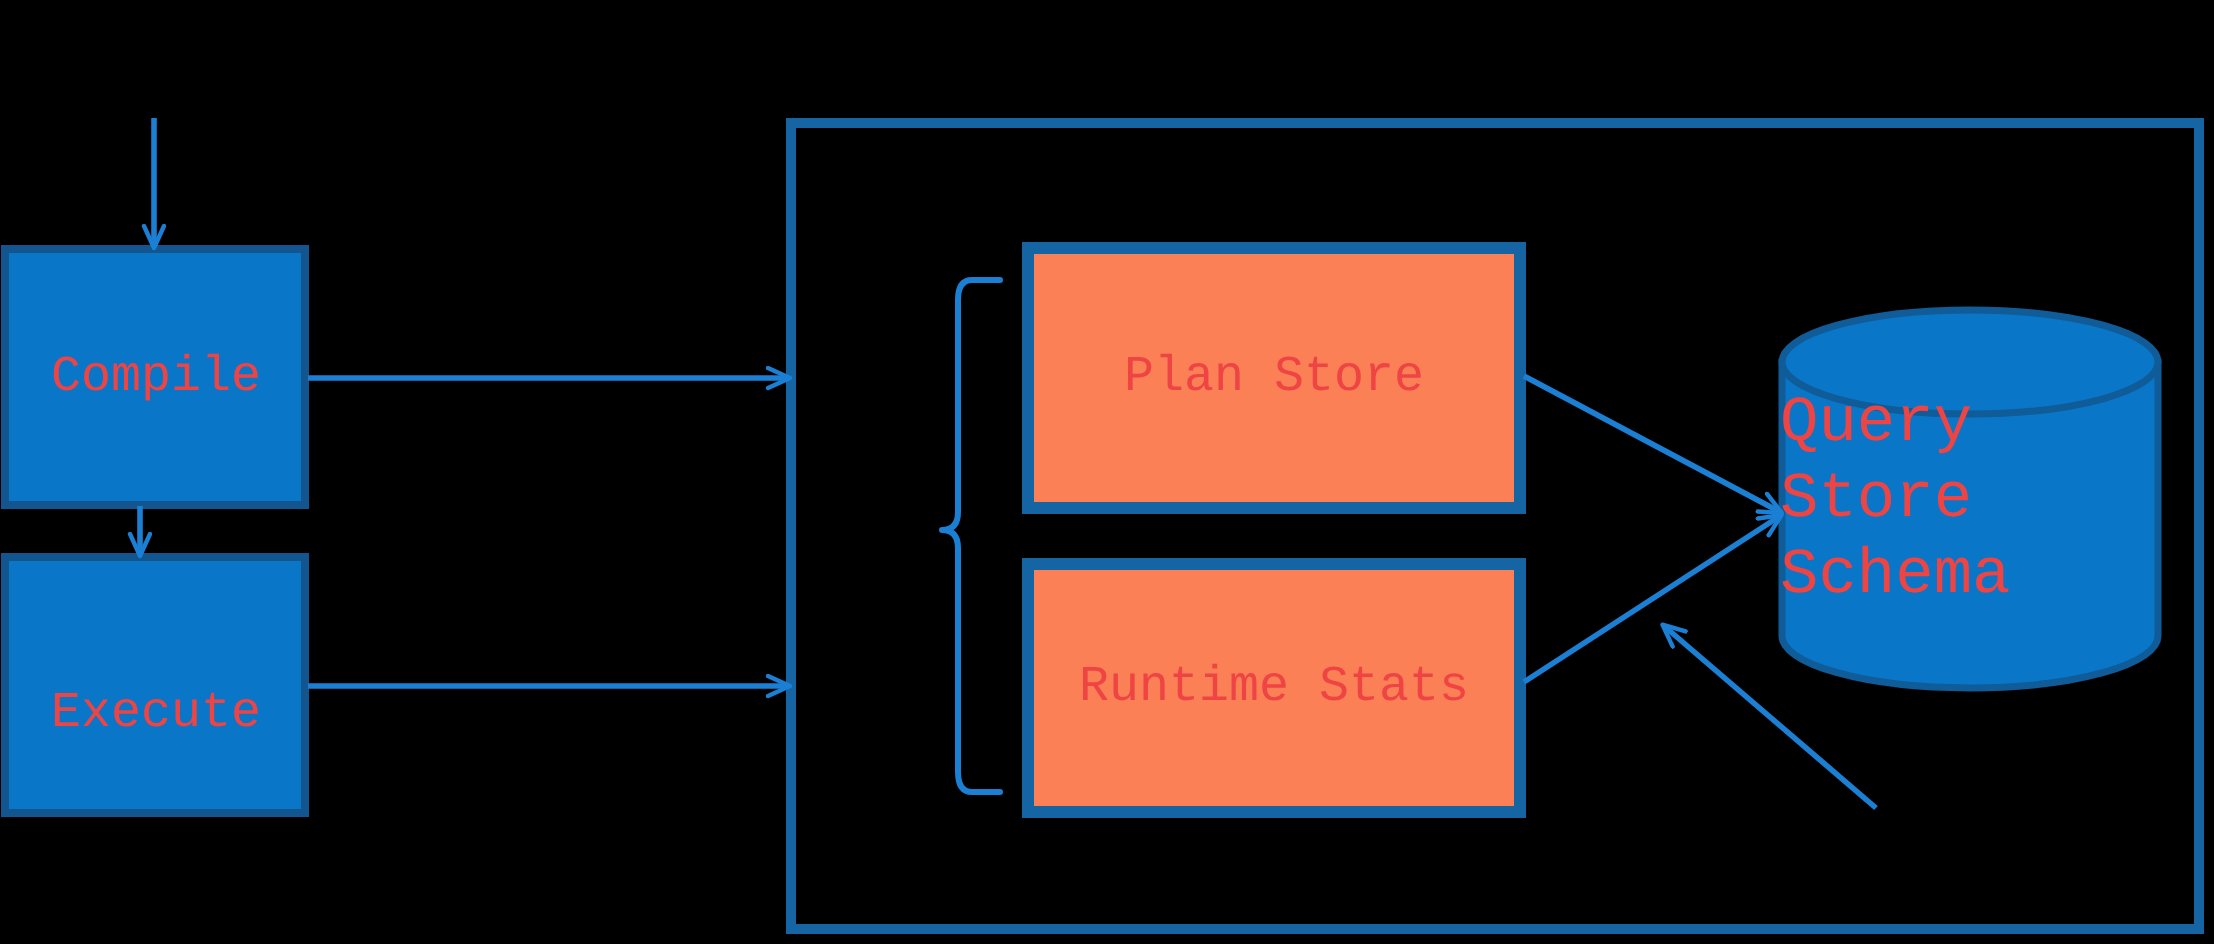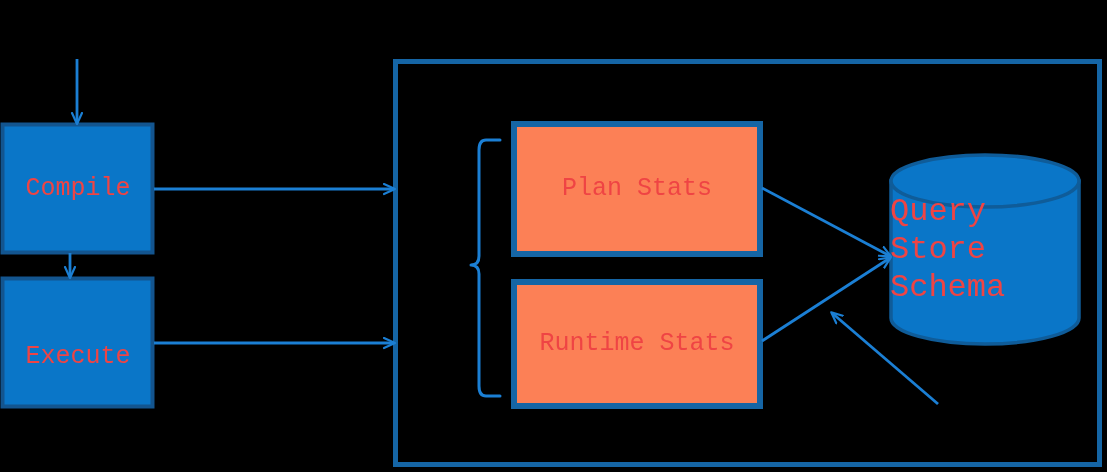--- a/index.html
+++ b/index.html
@@ -86,20 +86,20 @@
 
     <line x1="762" y1="341" x2="890" y2="258" stroke="#1B7FD4" stroke-width="2.8" marker-end="url(#arrowOpen)"></line>
 
     <line x1="938" y1="404" x2="832" y2="313" stroke="#1B7FD4" stroke-width="2.8" marker-end="url(#arrowOpen)"></line>
   </svg>
 
   <div class="node-label lbl-compile">Compile</div>
 
   <div class="node-label lbl-execute">Execute</div>
 
-  <div class="node-label lbl-plan">Plan Stats</div>
+  <div class="node-label lbl-plan">Plan Store</div>
 
   <div class="node-label lbl-runtime">Runtime Stats</div>
 
   <div class="node-label lbl-cyl">Query Store
 Schema</div>
 
 </div>
 
 </body></html>

